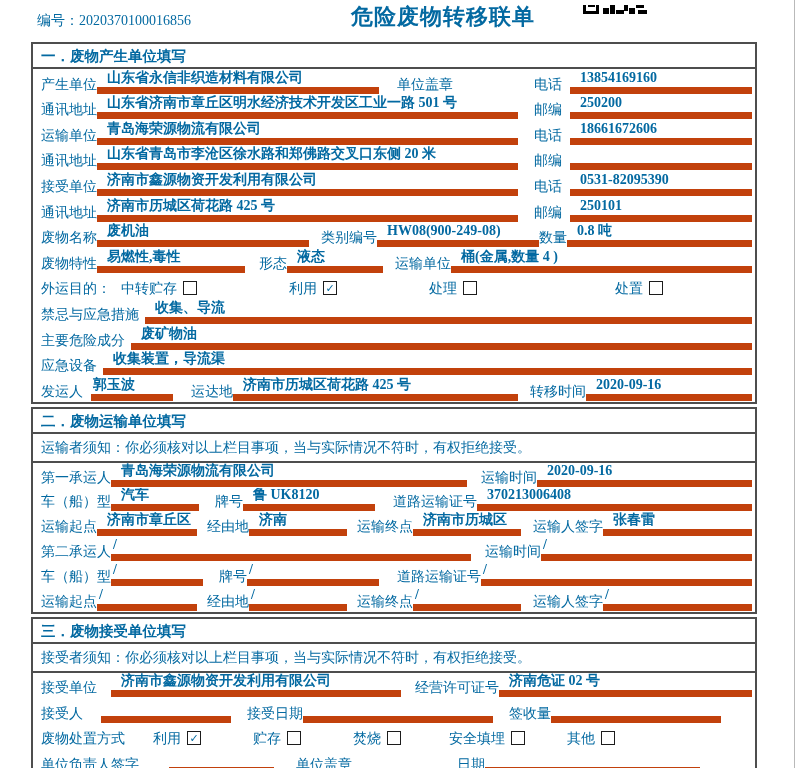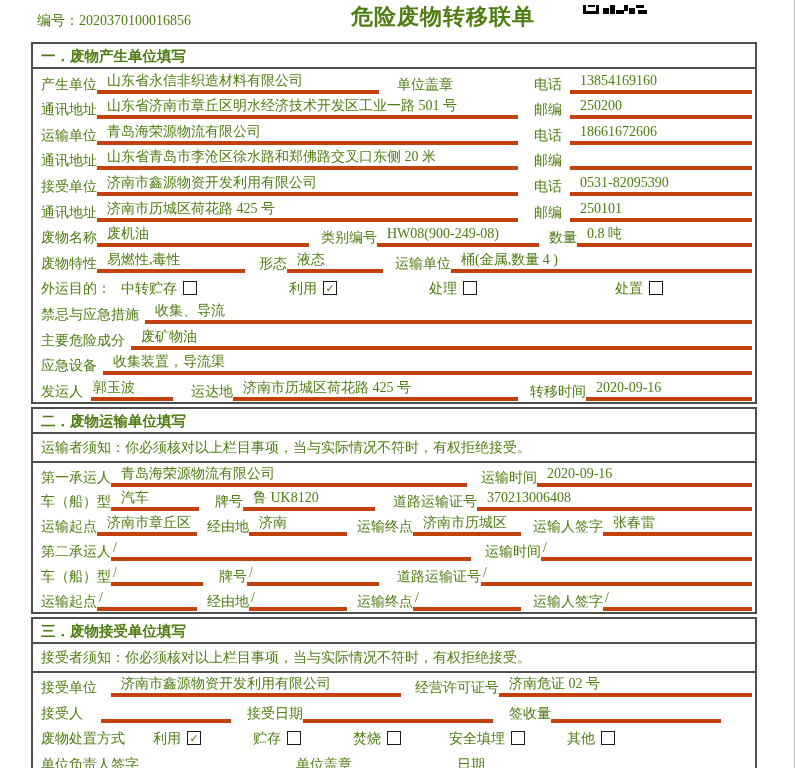--- a/index.html
+++ b/index.html
@@ -1,34 +1,34 @@
 <!DOCTYPE html>
 <html><head>
 <meta charset="utf-8">
 <style>
   html,body{margin:0;padding:0;background:#fff;}
   .page{position:relative;width:796px;height:768px;background:#ffffff;overflow:hidden;
-        font-family:"Liberation Serif","DejaVu Serif",serif;color:#4d7c0f;}
+        font-family:"Liberation Serif","DejaVu Serif",serif;color:#0369a1;}
   .page-edge{position:absolute;top:0;bottom:0;right:1px;width:1px;background:#b9b9b9;}
   .doc-header{position:relative;height:42px;}
   .doc-number{position:absolute;left:37px;top:12px;font-size:14px;white-space:nowrap;}
   .doc-title{position:absolute;left:90px;right:0;top:2px;text-align:center;
              font-size:22px;font-weight:bold;letter-spacing:1px;}
   .qr-frag{position:absolute;left:583px;top:0;}
   .section{border:2px solid #4e4e4e;margin:0 39px 3px 31px;background:#fff;}
   .sec-head{font-weight:bold;font-size:14.5px;line-height:18px;padding:3px 8px 2px;
             border-bottom:2px solid #4e4e4e;}
   .notice{font-size:14px;line-height:18px;padding:5px 8px 4px;border-bottom:2px solid #4e4e4e;}
   .row{display:flex;align-items:flex-end;height:24.6px;padding:0 3px 1px 8px;
        font-size:14px;line-height:18px;overflow:hidden;}
   .s2 .row{height:23.8px;}
   .s3 .row{height:24.5px;}
   .lbl{flex:none;white-space:nowrap;}
-  .ul{border-bottom:4px solid #c2410c;padding:0 2px 0 10px;white-space:nowrap;
-      overflow:hidden;min-height:18px;box-sizing:border-box;}
+  .ul{border-bottom:7px solid #c2410c;padding:0 2px 0 10px;white-space:nowrap;
+      overflow:hidden;min-height:18px;box-sizing:border-box;font-weight:bold;}
   .ul.ctr{padding-left:2px;}
   .fill{flex:1 1 auto;min-width:0;}
   .sp{flex:1 1 auto;}
   .tail{display:flex;flex:none;width:218px;margin-left:16px;align-items:flex-end;}
   .tail .lbl{margin-right:8px;}
   .tail .ul{flex:1;}
   .opt{display:flex;align-items:center;flex:none;}
   .cb{flex:none;width:12px;height:12px;border:1px solid #1c1c1c;margin:0 0 2px 6px;
       display:inline-flex;align-items:center;justify-content:center;font-size:11px;line-height:1;}
   .cb i{font-style:normal;}
@@ -118,21 +118,21 @@
         <span class="lbl">邮编</span>
         <span class="ul">250101</span>
       </span>
     </div>
 
     <div class="row">
       <span class="lbl">废物名称</span>
       <span class="ul" style="flex:0 0 212px">废机油</span>
       <span class="lbl" style="margin-left:12px">类别编号</span>
       <span class="ul" style="flex:0 0 162px">HW08(900-249-08)</span>
-      <span class="lbl" style="margin-left:10px">数量</span>
+      <span class="lbl" style="">数量</span>
       <span class="ul fill">0.8 吨</span>
     </div>
 
     <div class="row">
       <span class="lbl">废物特性</span>
       <span class="ul" style="flex:0 0 148px">易燃性,毒性</span>
       <span class="lbl" style="margin-left:14px">形态</span>
       <span class="ul" style="flex:0 0 96px">液态</span>
       <span class="lbl" style="margin-left:12px">运输单位</span>
       <span class="ul fill">桶(金属,数量 4 )</span>

